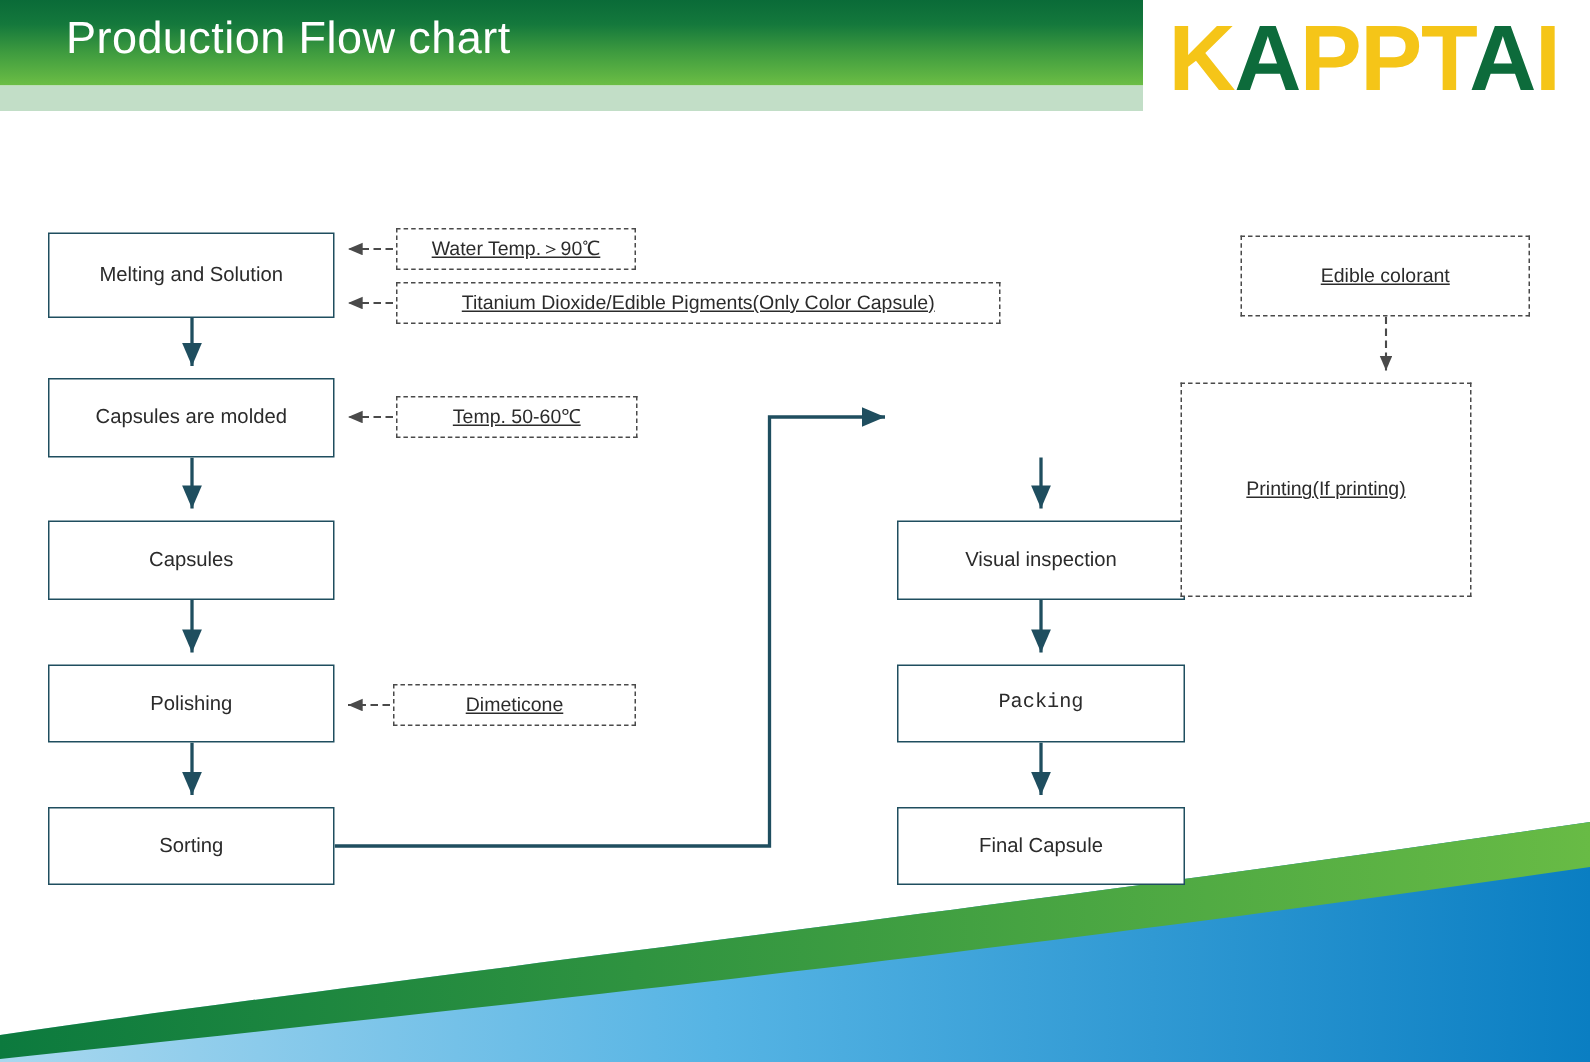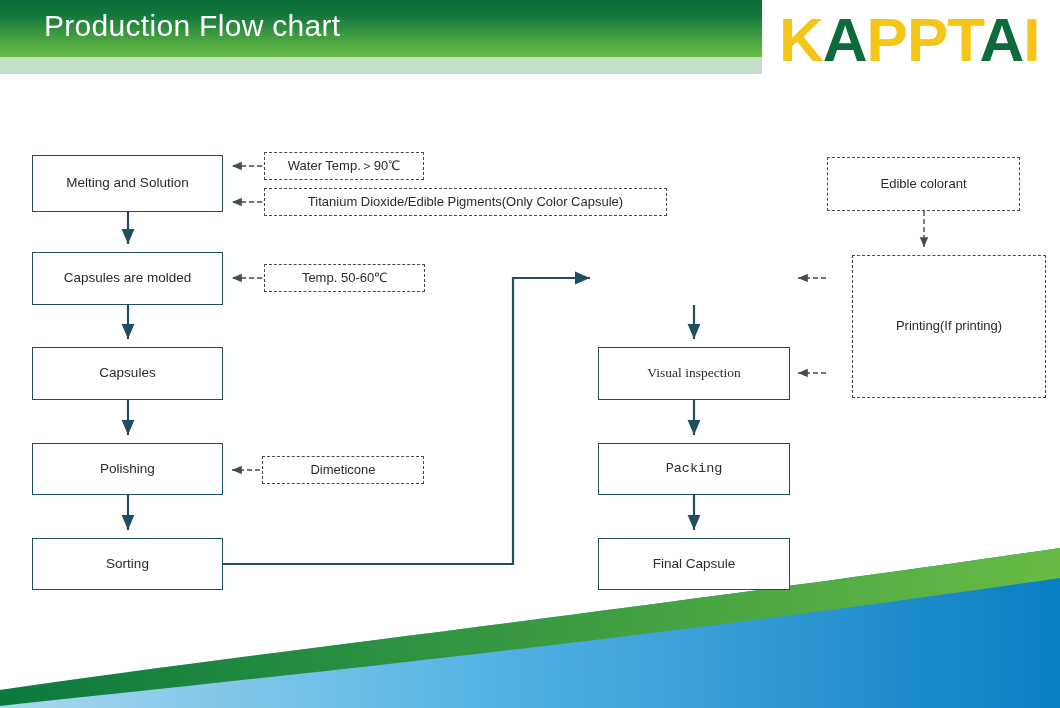--- a/index.html
+++ b/index.html
@@ -95,20 +95,21 @@
     border: 1.4px dashed #4a4a4a;
     background: #ffffff;
     color: #2b2b2b;
     font-size: 13px;
     display: flex;
     align-items: center;
     justify-content: center;
     text-align: center;
     line-height: 1.25;
     white-space: nowrap;
+    text-decoration: underline;
   }
   .note.big {
     align-items: center;
     justify-content: center;
   }
 </style>
 </head>
 <body>
 
 <div id="page">
@@ -182,21 +183,21 @@
   <div class="node" style="left:32px;  top:347px; width:191px; height:53px;">
       <span>Capsules</span>
     </div>
   <div class="node" style="left:32px;  top:443px; width:191px; height:52px;">
       <span>Polishing</span>
     </div>
   <div class="node" style="left:32px;  top:538px; width:191px; height:52px;">
       <span>Sorting</span>
     </div>
 
-  <div class="node" style="left:598px; top:347px; width:192px; height:53px;font-family:Liberation Serif, serif;">
+  <div class="node" style="left:598px; top:347px; width:192px; height:53px;">
       <span>Visual inspection</span>
     </div>
   <div class="node" style="left:598px; top:443px; width:192px; height:52px;font-family:Liberation Mono, monospace;">
       <span>Packing</span>
     </div>
   <div class="node" style="left:598px; top:538px; width:192px; height:52px;">
       <span>Final Capsule</span>
     </div>
 
   <div class="note" style="left:264px; top:152px; width:160px; height:28px;">
@@ -207,17 +208,17 @@
     </div>
   <div class="note" style="left:264px; top:264px; width:161px; height:28px;">
       <span>Temp. 50-60℃</span>
     </div>
   <div class="note" style="left:262px; top:456px; width:162px; height:28px;">
       <span>Dimeticone</span>
     </div>
   <div class="note" style="left:827px; top:157px; width:193px; height:54px;">
       <span>Edible colorant</span>
     </div>
-  <div class="note big" style="left:852px; top:255px; width:194px; height:143px;">
+  <div class="note big" style="left:787px; top:255px; width:194px; height:143px;">
       <span>Printing(If printing)</span>
     </div>
 
 </div>
 
 </body></html>

